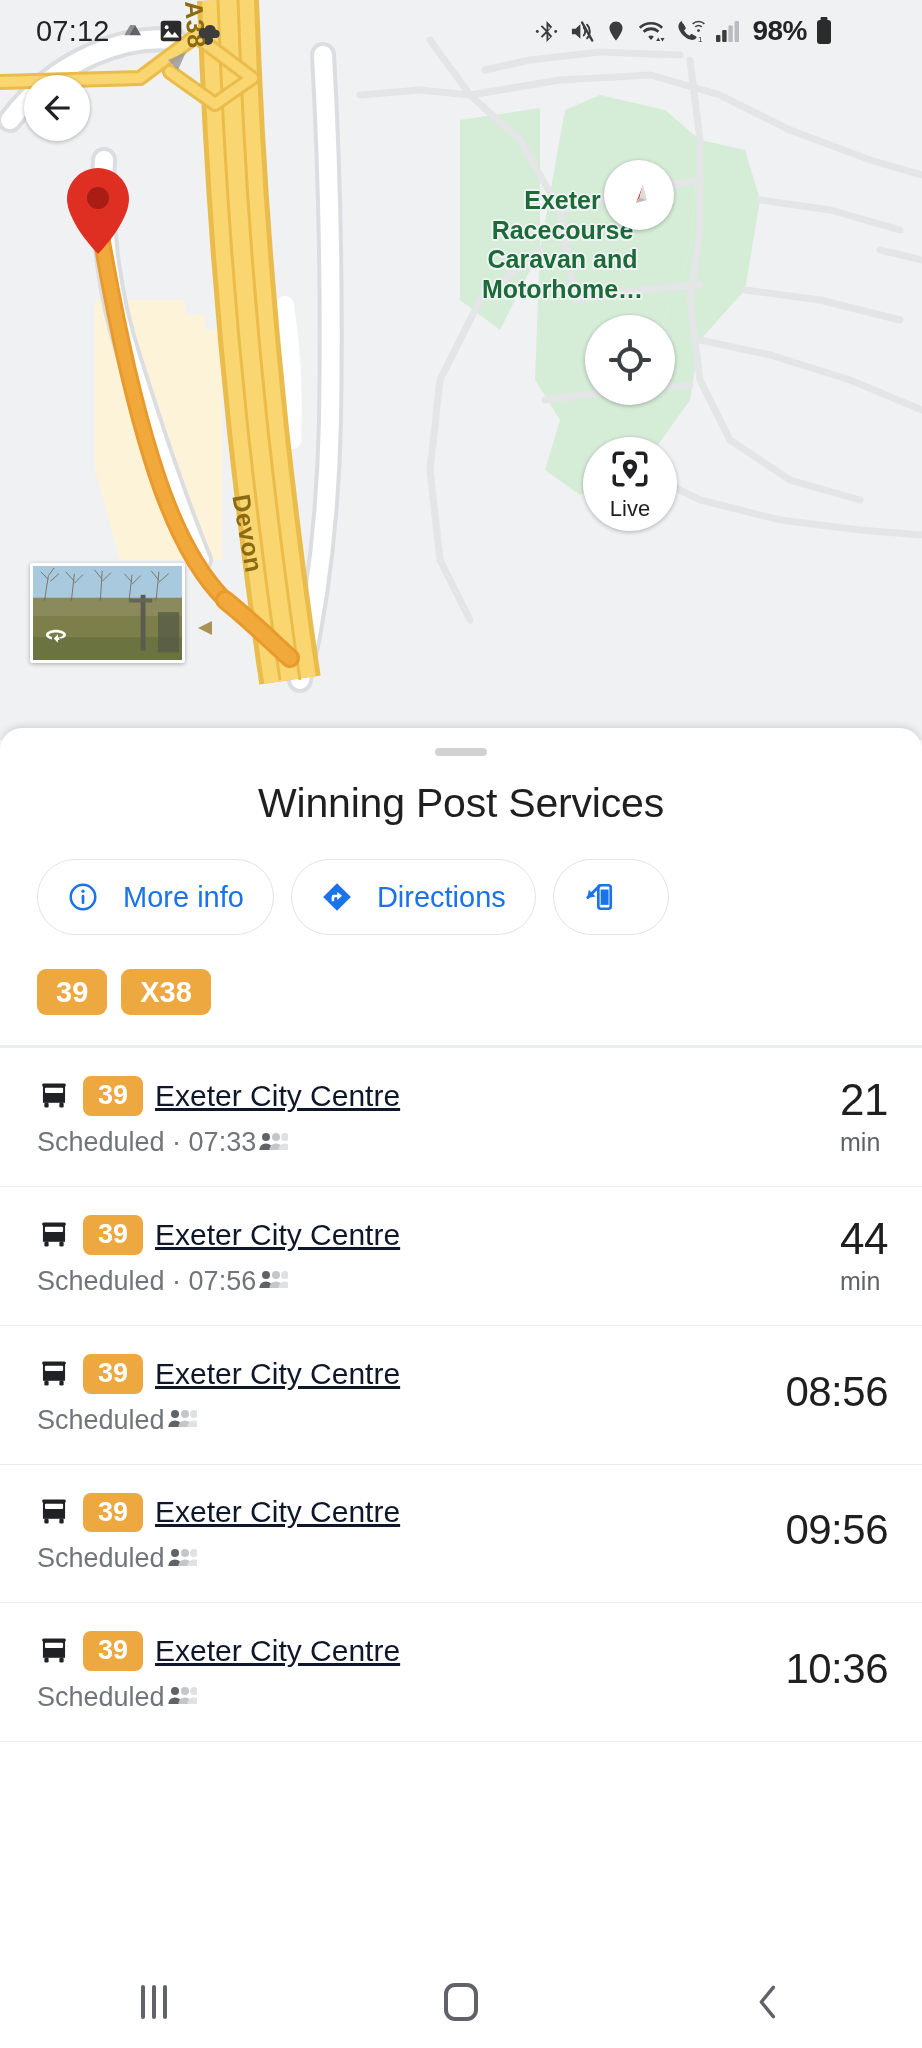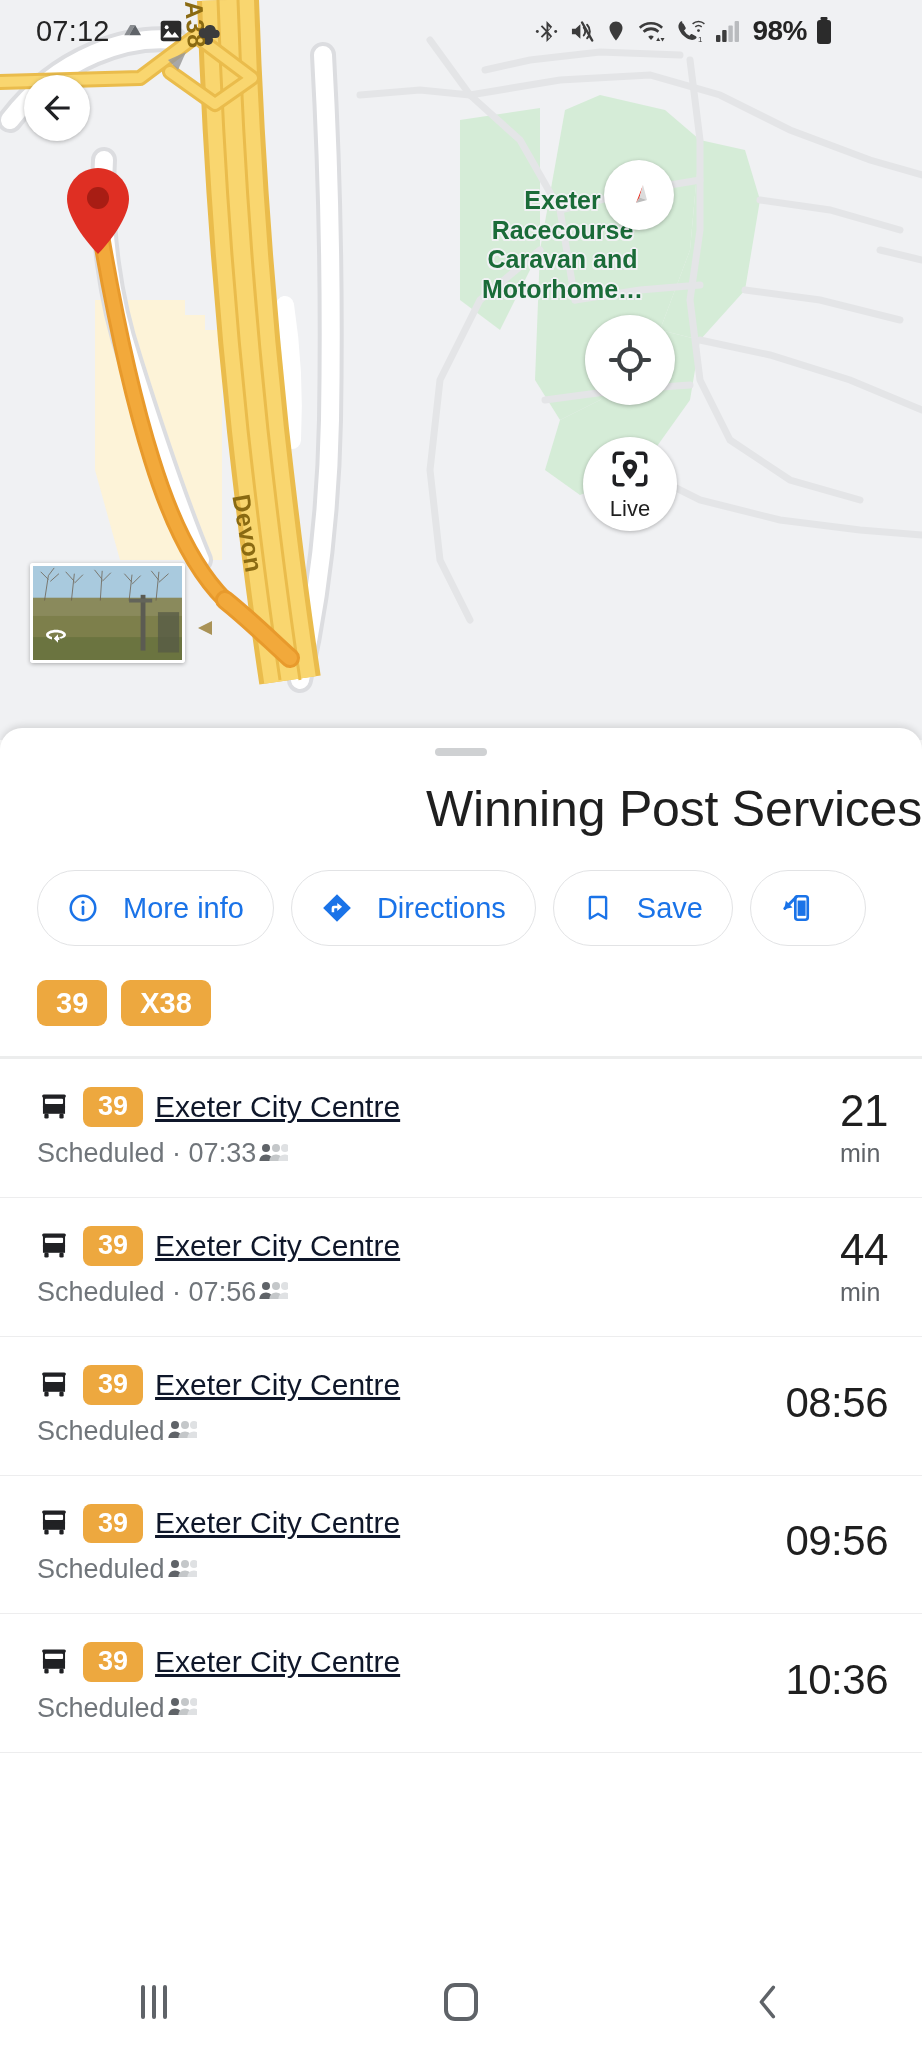--- a/index.html
+++ b/index.html
@@ -85,21 +85,21 @@
     position:absolute; left:0; top: 728px; width: 922px; height: 1320px;
     background:#fff; border-radius: 22px 22px 0 0;
     box-shadow: 0 -2px 7px rgba(0,0,0,.13);
     z-index: 30;
   }
   #grabber {
     width: 52px; height: 8px; border-radius: 4px; background: #cfd1d3;
     margin: 20px auto 0 auto;
   }
   #sheet-title {
-    margin-top: 24px; text-align:right; font-size: 50px; color:#1f1f1f; letter-spacing: -.2px;
+    margin-top: 24px; text-align:center; font-size: 41px; color:#1f1f1f; letter-spacing: -.2px;
   }
 
   #chips {
     margin-top: 32px; padding-left: 37px;
     display:flex; align-items:center; gap: 17px; overflow:hidden; height: 76px;
   }
   .chip {
     flex: 0 0 auto; height: 76px; border: 1.5px solid #e2e3e5; border-radius: 38px;
     display:flex; align-items:center; gap: 24px; padding: 0 29px;
     color: #1a73e8; font-size: 29px; background:#fff; white-space:nowrap;
@@ -407,26 +407,20 @@
       </div>
 
       <div class="chip">
         <svg width="32" height="32" viewBox="0 0 24 24">
           <path d="M12 1.6 22.4 12 12 22.4 1.6 12z" fill="#1a73e8"></path>
           <path d="M12.2 8.2v2.2h-2.6a1.6 1.6 0 0 0-1.6 1.6v3.1h1.9v-2.5a.5.5 0 0 1 .5-.5h1.8v2.2L15.8 11z" fill="#fff"></path>
         </svg>
         <span class="chiplabel">Directions</span>
       </div>
 
-      <div class="chip">
-        <svg width="30" height="30" viewBox="0 0 24 24">
-          <path d="M6.5 3.2h11a1 1 0 0 1 1 1v16.2L12 16.6l-6.5 3.8V4.2a1 1 0 0 1 1-1z" fill="none" stroke="#1a73e8" stroke-width="1.9" stroke-linejoin="round"></path>
-        </svg>
-        <span class="chiplabel">Save</span>
-      </div>
 
       <div class="chip">
         <svg width="32" height="32" viewBox="0 0 24 24">
           <rect x="11.5" y="3.2" width="9.3" height="17.6" rx="1.8" fill="none" stroke="#1a73e8" stroke-width="2"></rect>
           <rect x="13.2" y="6.4" width="6" height="11.5" fill="#1a73e8"></rect>
           <path d="M12.4 3.6 3.6 12.4" stroke="#1a73e8" stroke-width="2.2" stroke-linecap="round"></path>
           <path d="M4.4 6.6 3.2 12.8 9.4 11.6z" fill="#1a73e8"></path>
         </svg>
         <span class="chiplabel"></span>
       </div>

